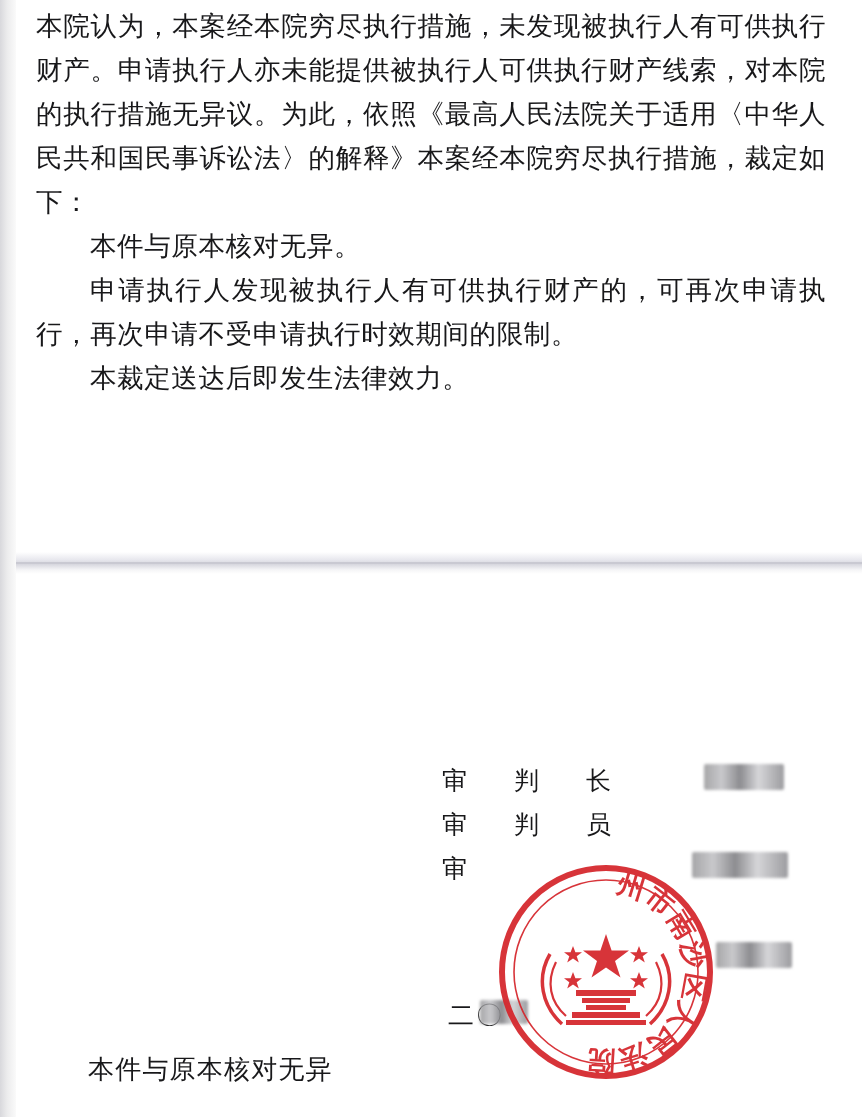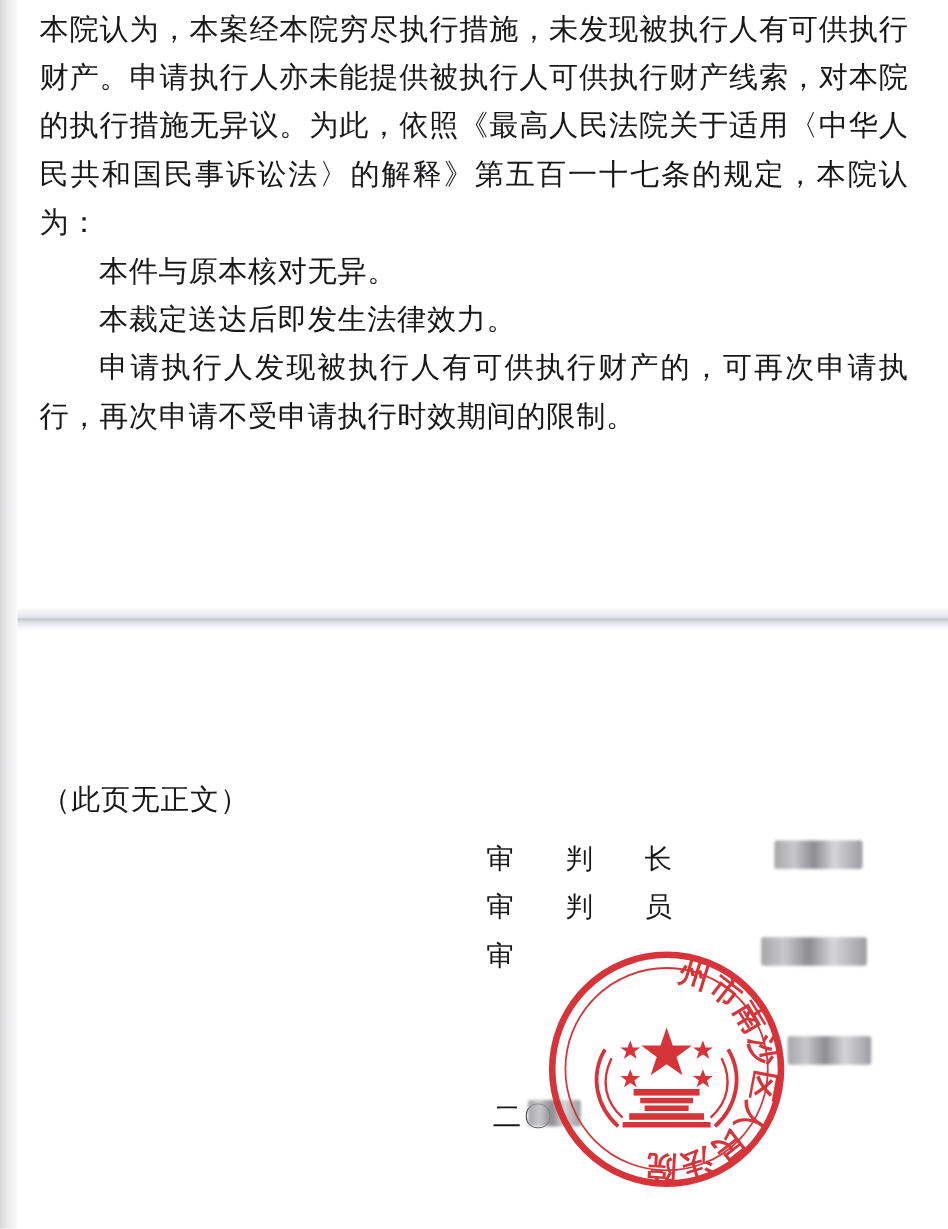--- a/index.html
+++ b/index.html
@@ -144,31 +144,30 @@
     letter-spacing: 1.2px;
     color: #18181a;
   }
 </style>
 </head>
 <body>
 
 <div class="doc">
 
   <div class="body-block">
-    <p class="para">本院认为，本案经本院穷尽执行措施，未发现被执行人有可供执行财产。申请执行人亦未能提供被执行人可供执行财产线索，对本院的执行措施无异议。为此，依照《最高人民法院关于适用〈中华人民共和国民事诉讼法〉的解释》第五百一十七条的规定，本院认为：</p>
+    <p class="para">本院认为，本案经本院穷尽执行措施，未发现被执行人有可供执行财产。申请执行人亦未能提供被执行人可供执行财产线索，对本院的执行措施无异议。为此，依照《最高人民法院关于适用〈中华人民共和国民事诉讼法〉的解释》本案经本院穷尽执行措施，裁定如下：</p>
     <p class="para indent">本件与原本核对无异。</p>
+    <p class="para indent">申请执行人发现被执行人有可供执行财产的，可再次申请执行，再次申请不受申请执行时效期间的限制。</p>
     <p class="para indent">本裁定送达后即发生法律效力。</p>
-    <p class="para indent">申请执行人发现被执行人有可供执行财产的，可再次申请执行，再次申请不受申请执行时效期间的限制。</p>
   </div>
 
   <div class="page-break">
     <div class="rule"></div>
   </div>
 
-  <div class="note-nobody">（此页无正文）</div>
 
   <div class="signature-block">
 
     <div class="sig-row">
       <span class="sig-label"><span>审</span><span class="sp-wide"></span><span>判</span><span class="sp-wide"></span><span>长</span></span>
       <span class="redact r1"></span>
     </div>
 
     <div class="sig-row">
       <span class="sig-label"><span>审</span><span class="sp-wide"></span><span>判</span><span class="sp-wide"></span><span>员</span></span>
@@ -222,16 +221,17 @@
           <path d="M 56,-22 C 70,2 64,30 44,48"></path>
         </g>
         <g fill="none" stroke="#d5252b" stroke-width="2.2">
           <path d="M -50,-14 C -60,6 -56,26 -40,40"></path>
           <path d="M 50,-14 C 60,6 56,26 40,40"></path>
         </g>
       </g>
     </svg>
   </div>
 
+  <div class="footer-note">本件与原本核对无异</div>
 
 </div>
 
 <div class="page-edge-left"></div>
 
 </body></html>

